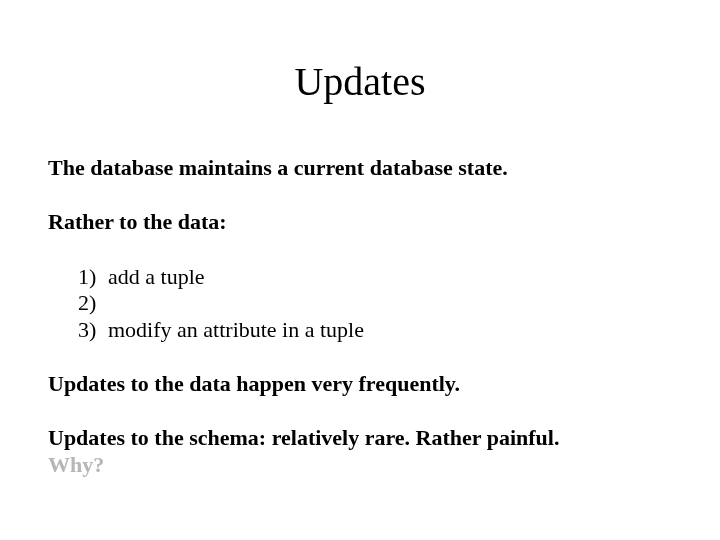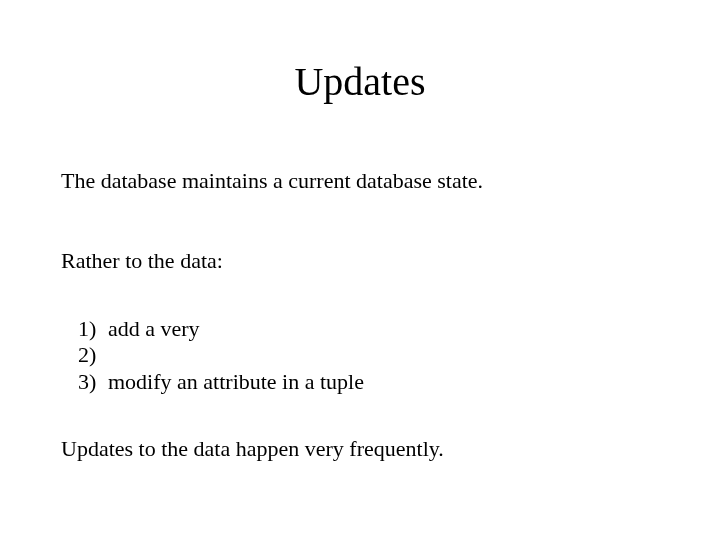--- a/index.html
+++ b/index.html
@@ -28,21 +28,22 @@
   }
   .body {
     position: absolute;
     top: 155px;
     left: 48px;
     right: 48px;
     font-size: 22px;
     line-height: 1.2;
   }
   .body p {
-    margin: 13px;
+    margin: 0;
+    font-weight: bold;
   }
   .gap-lg { height: 28px; }
   .list {
     padding-left: 30px;
   }
   .list-row {
     display: flex;
   }
   .list-num {
     width: 30px;
@@ -61,29 +62,32 @@
 
   <div class="body">
     <p>The database maintains a current database state.</p>
     <div class="gap-lg"></div>
     <p>Rather to the data:</p>
     <div class="gap-lg"></div>
 
     <div class="list">
       <div class="list-row">
         <span class="list-num">1)</span>
-        <span>add a very</span>
+        <span>add a tuple</span>
       </div>
       <div class="list-row">
         <span class="list-num">2)</span>
       </div>
       <div class="list-row">
         <span class="list-num">3)</span>
         <span>modify an attribute in a tuple</span>
       </div>
     </div>
 
     <div class="gap-lg"></div>
     <p>Updates to the data happen very frequently.</p>
     <div class="gap-lg"></div>
+    <p>
+      <span>Updates to the schema: relatively rare. Rather painful. </span><span class="why">Why?</span>
+    </p>
   </div>
 
 </div>
 
 </body></html>

